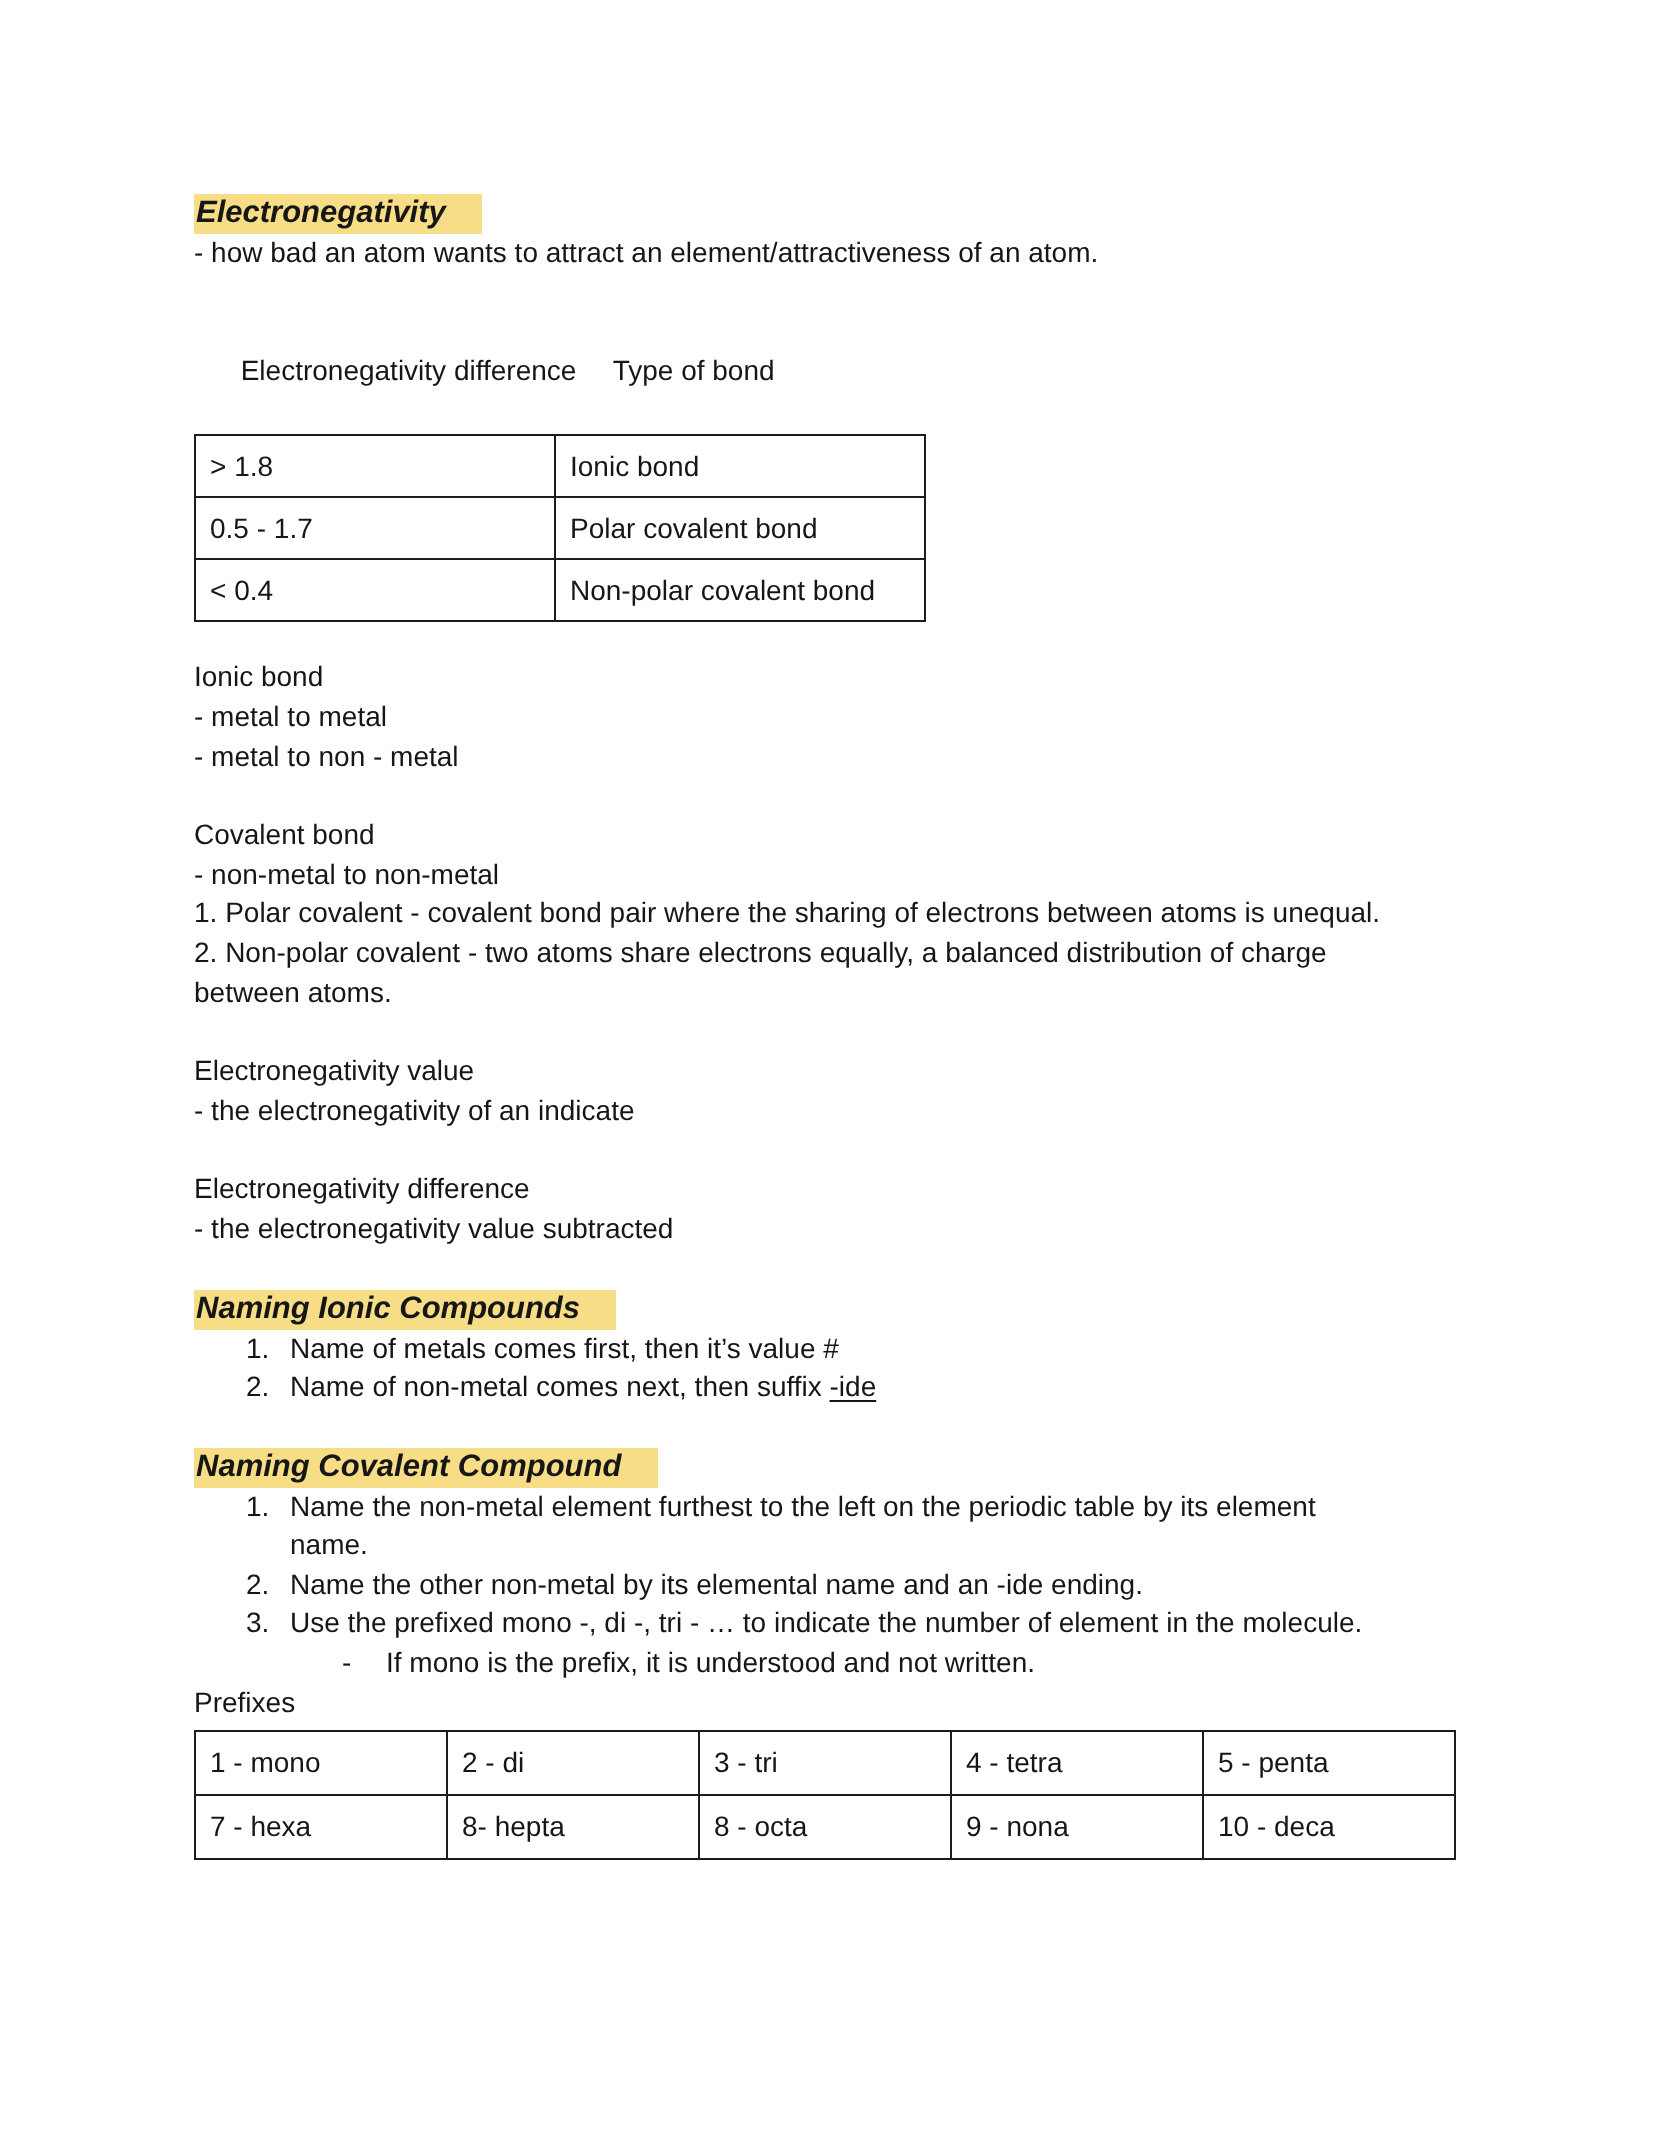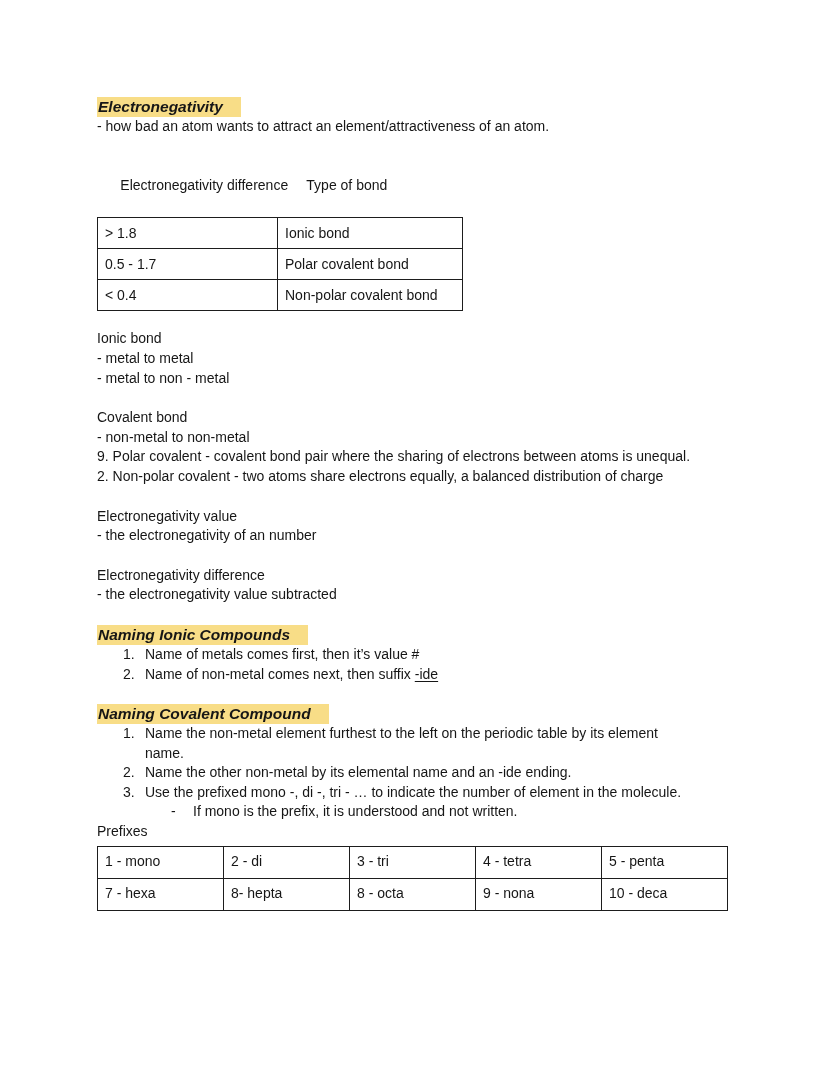--- a/index.html
+++ b/index.html
@@ -89,25 +89,26 @@
       </tr>
     </tbody>
       </table>
 
     <div class="t mt18">Ionic bond</div>
     <div class="t">- metal to metal</div>
     <div class="t">- metal to non - metal</div>
 
     <div class="t gap">Covalent bond</div>
     <div class="t">- non-metal to non-metal</div>
-    <div class="t">9. Polar covalent - covalent bond pair where the sharing of electrons between atoms is unequal.</div>
+    <div class="t">1. Polar covalent - covalent bond pair where the sharing of electrons between atoms is unequal.</div>
     <div class="t">2. Non-polar covalent - two atoms share electrons equally, a balanced distribution of charge</div>
+    <div class="t">between atoms.</div>
 
     <div class="t gap">Electronegativity value</div>
-    <div class="t">- the electronegativity of an number</div>
+    <div class="t">- the electronegativity of an indicate</div>
 
     <div class="t gap">Electronegativity difference</div>
     <div class="t">- the electronegativity value subtracted</div>
 
     <div class="heading-line gap">
       <span class="hl">Naming Ionic Compounds</span>
     </div>
     <div class="li">
       <span class="num">1.</span>
       <span class="li-text">Name of metals comes first, then it’s value #</span>

